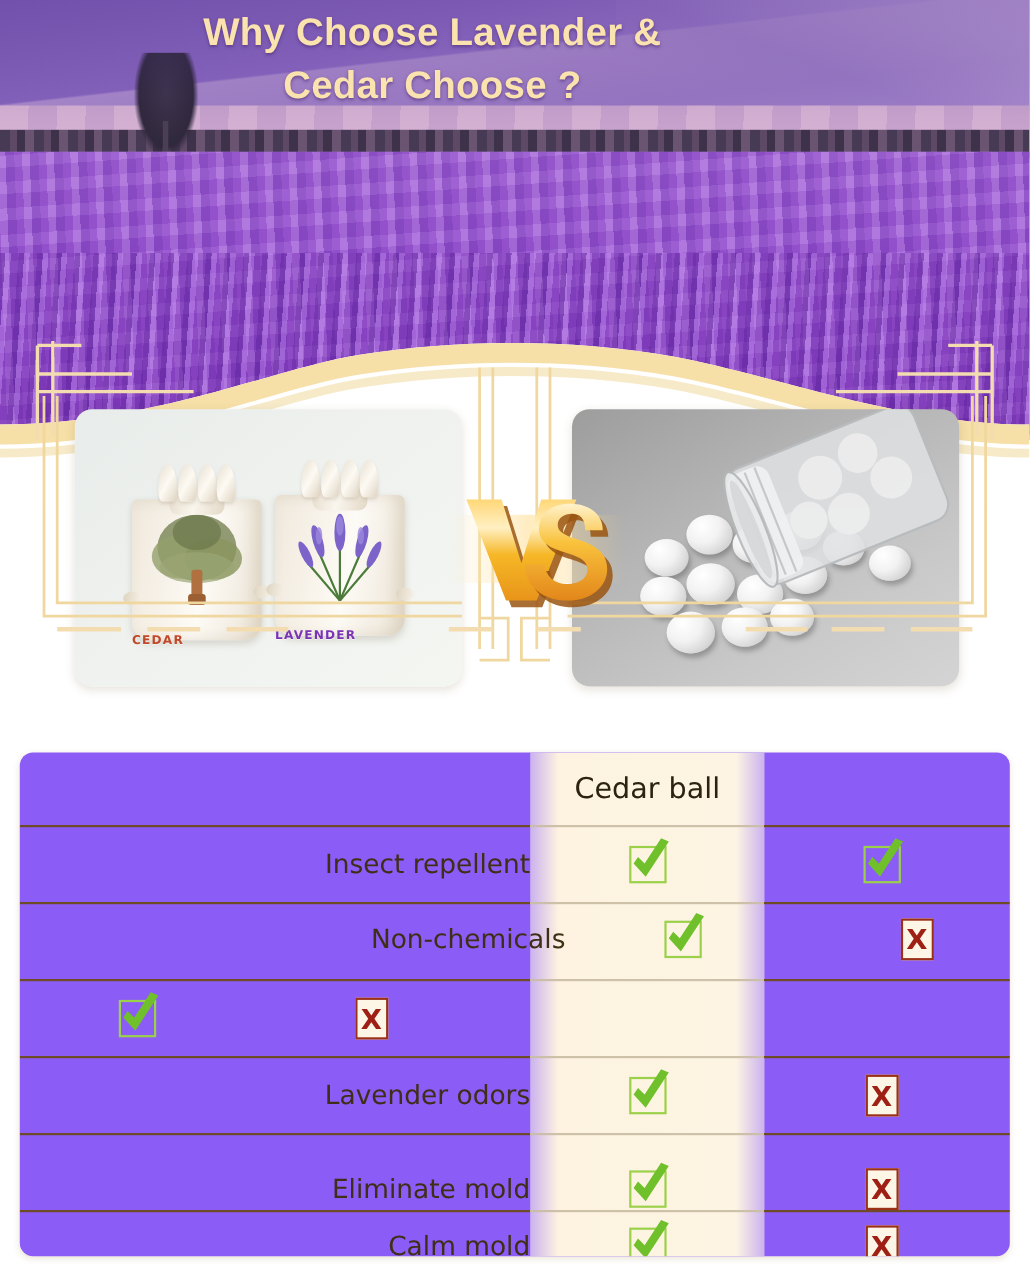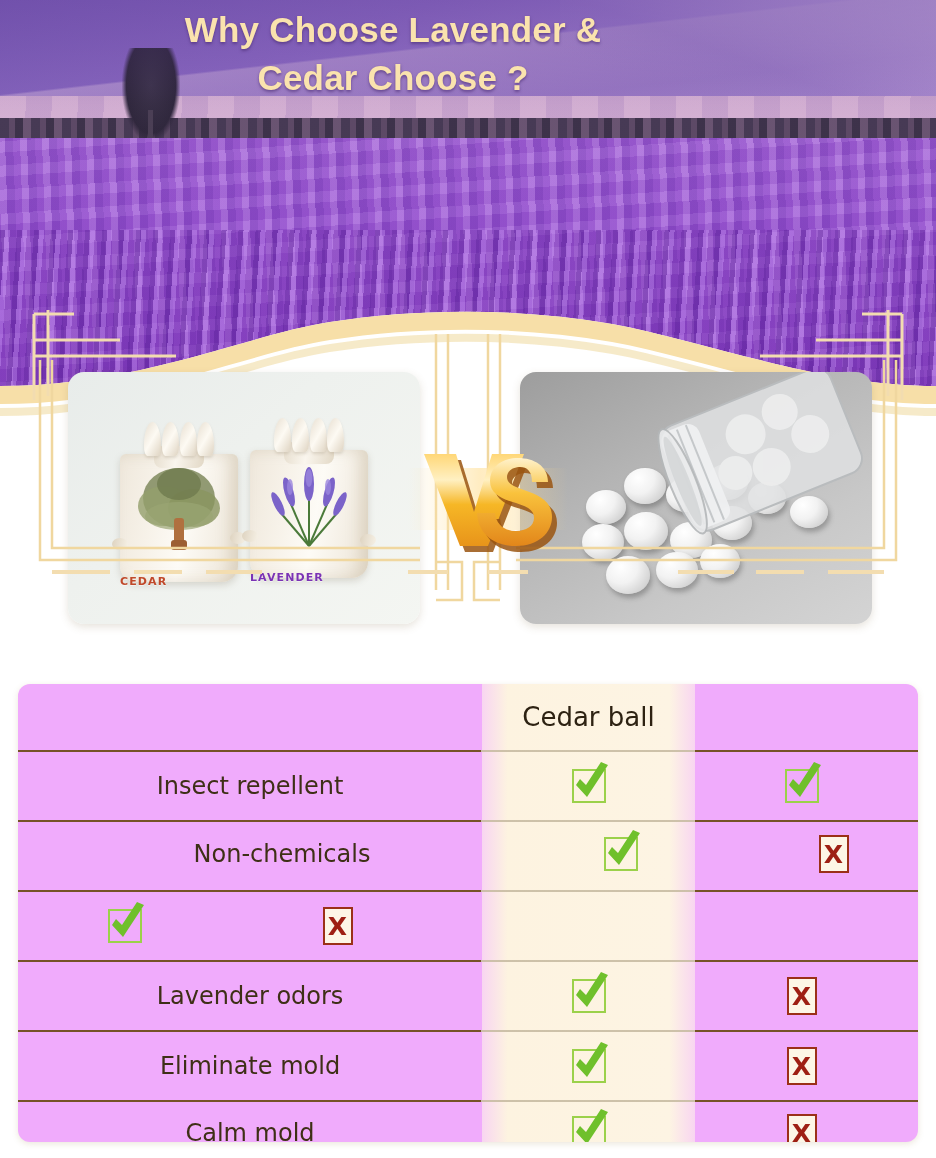--- a/index.html
+++ b/index.html
@@ -168,36 +168,36 @@
   }
 
   
   .vs {
     position:absolute; left:408px; top:438px; width:160px; height:125px; z-index:9;
   }
 
   
   .table {
     position:absolute; left:18px; top:684px; width:900px; height:458px;
-    background:#f0abfc;
+    background:#8b5cf6;
     border-radius:12px;
     overflow:hidden;
     z-index:8;
     box-shadow:0 2px 6px rgba(150,120,60,.18);
   }
   .col-highlight {
     position:absolute; left:464px; top:0; width:213px; height:458px;
     background:linear-gradient(to right, rgba(255,248,232,.55) 0%, #fdf3e0 12%, #fdf4e3 88%, rgba(255,248,232,.55) 100%);
   }
   .trow {
     position:absolute; left:0; width:900px;
     display:flex; align-items:center;
   }
   .trow .c-label {
-    width:464px; text-align:center;
+    width:464px; text-align:right;
     font-size:24px; color:#3e2f16;
     font-family:"DejaVu Sans", sans-serif;
   }
   .trow .c-cell {
     width:213px; display:flex; align-items:center; justify-content:center;
   }
   .trow.head .c-label { font-size:0; }
   .trow.head .c-cell {
     font-size:26px; color:#2d2212;
     font-family:"DejaVu Sans", sans-serif;
@@ -495,21 +495,21 @@
             <path d="M6,24 L17,36 L38,4 L31,1 L16,24 L10,18 Z" fill="#6fc02b"></path>
           </svg>
       </span>
     </div>
     <div class="c-cell">
       <span class="mark-x">X</span>
     </div>
   </div>
   <div class="rowline" style="top:346px;"></div>
 
-  <div class="trow" style="top:348px; height:68px;">
+  <div class="trow" style="top:363px; height:68px;">
     <div class="c-label">Eliminate mold</div>
     <div class="c-cell">
       <span class="mark-check">
         <svg width="44" height="46" viewBox="0 0 44 46">
             <path d="M6,24 L17,36 L38,4 L31,1 L16,24 L10,18 Z" fill="#6fc02b"></path>
           </svg>
       </span>
     </div>
     <div class="c-cell">
       <span class="mark-x">X</span>

